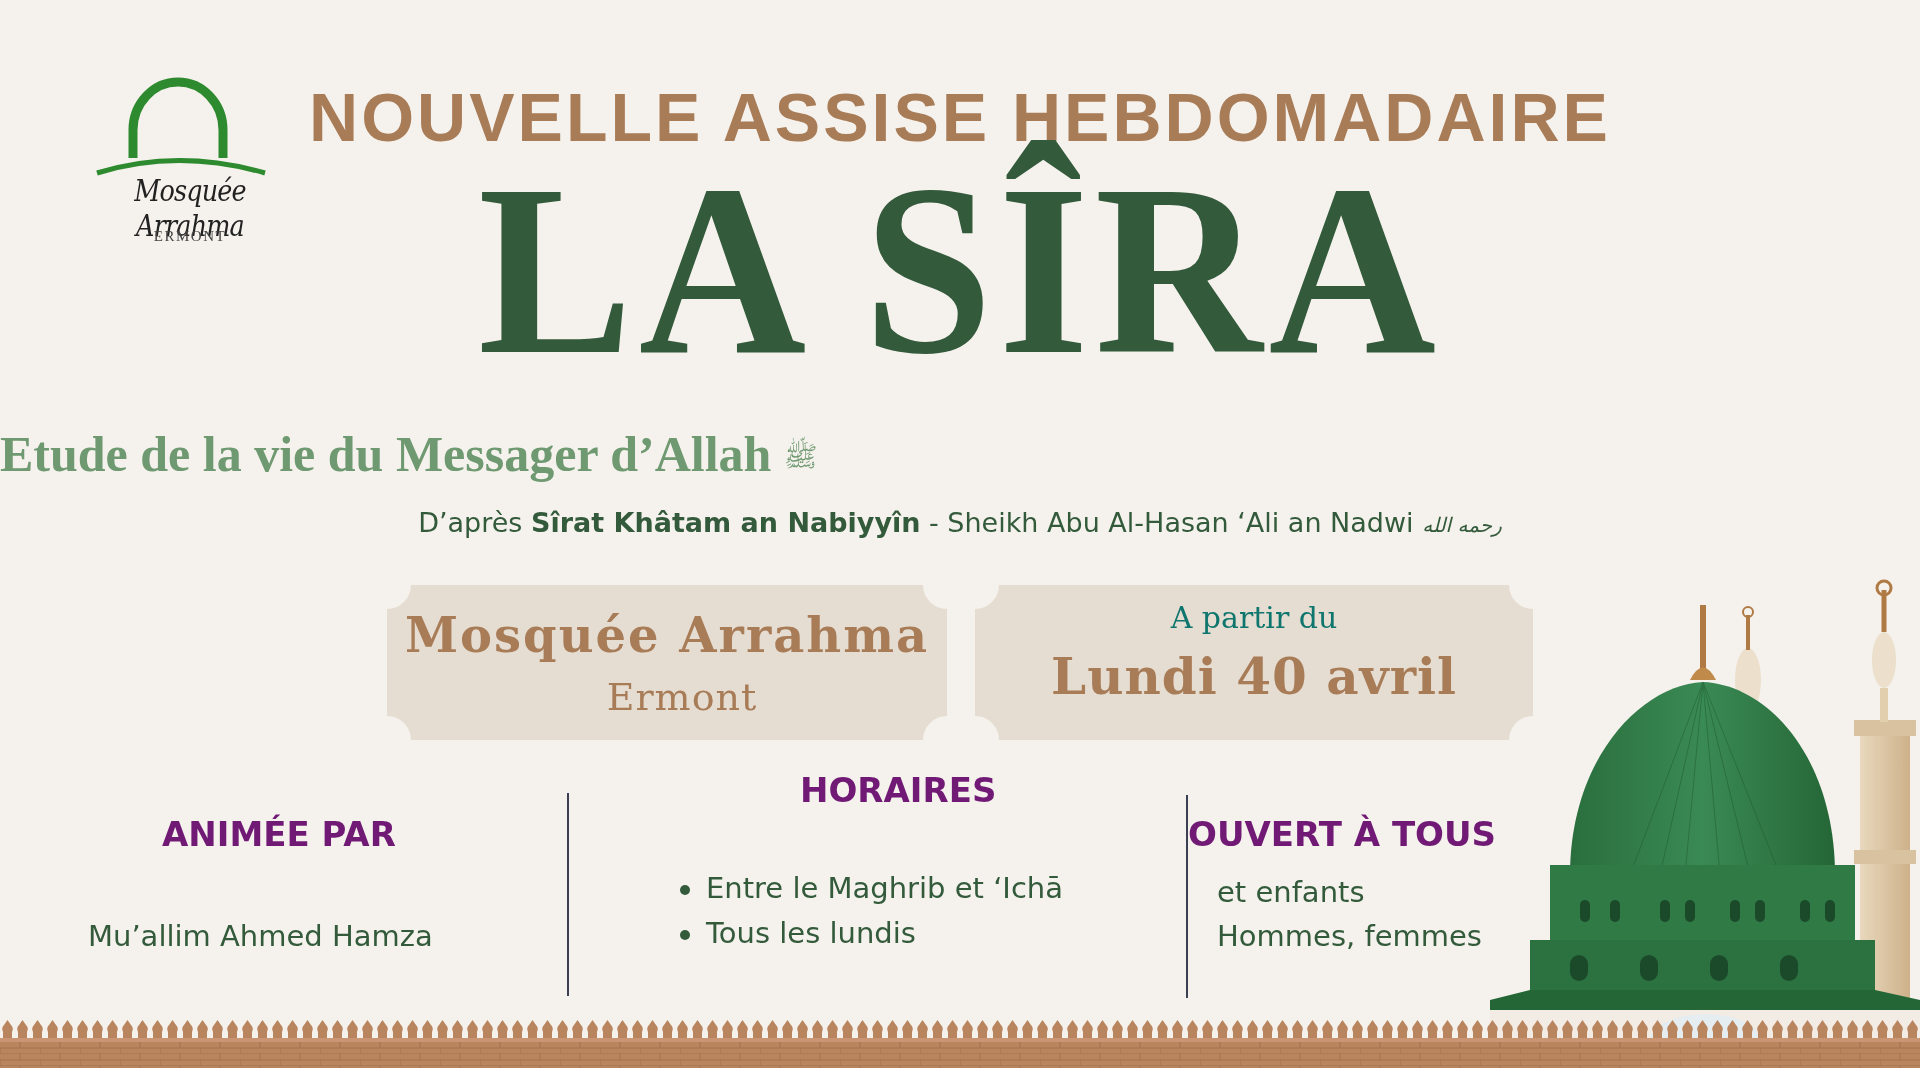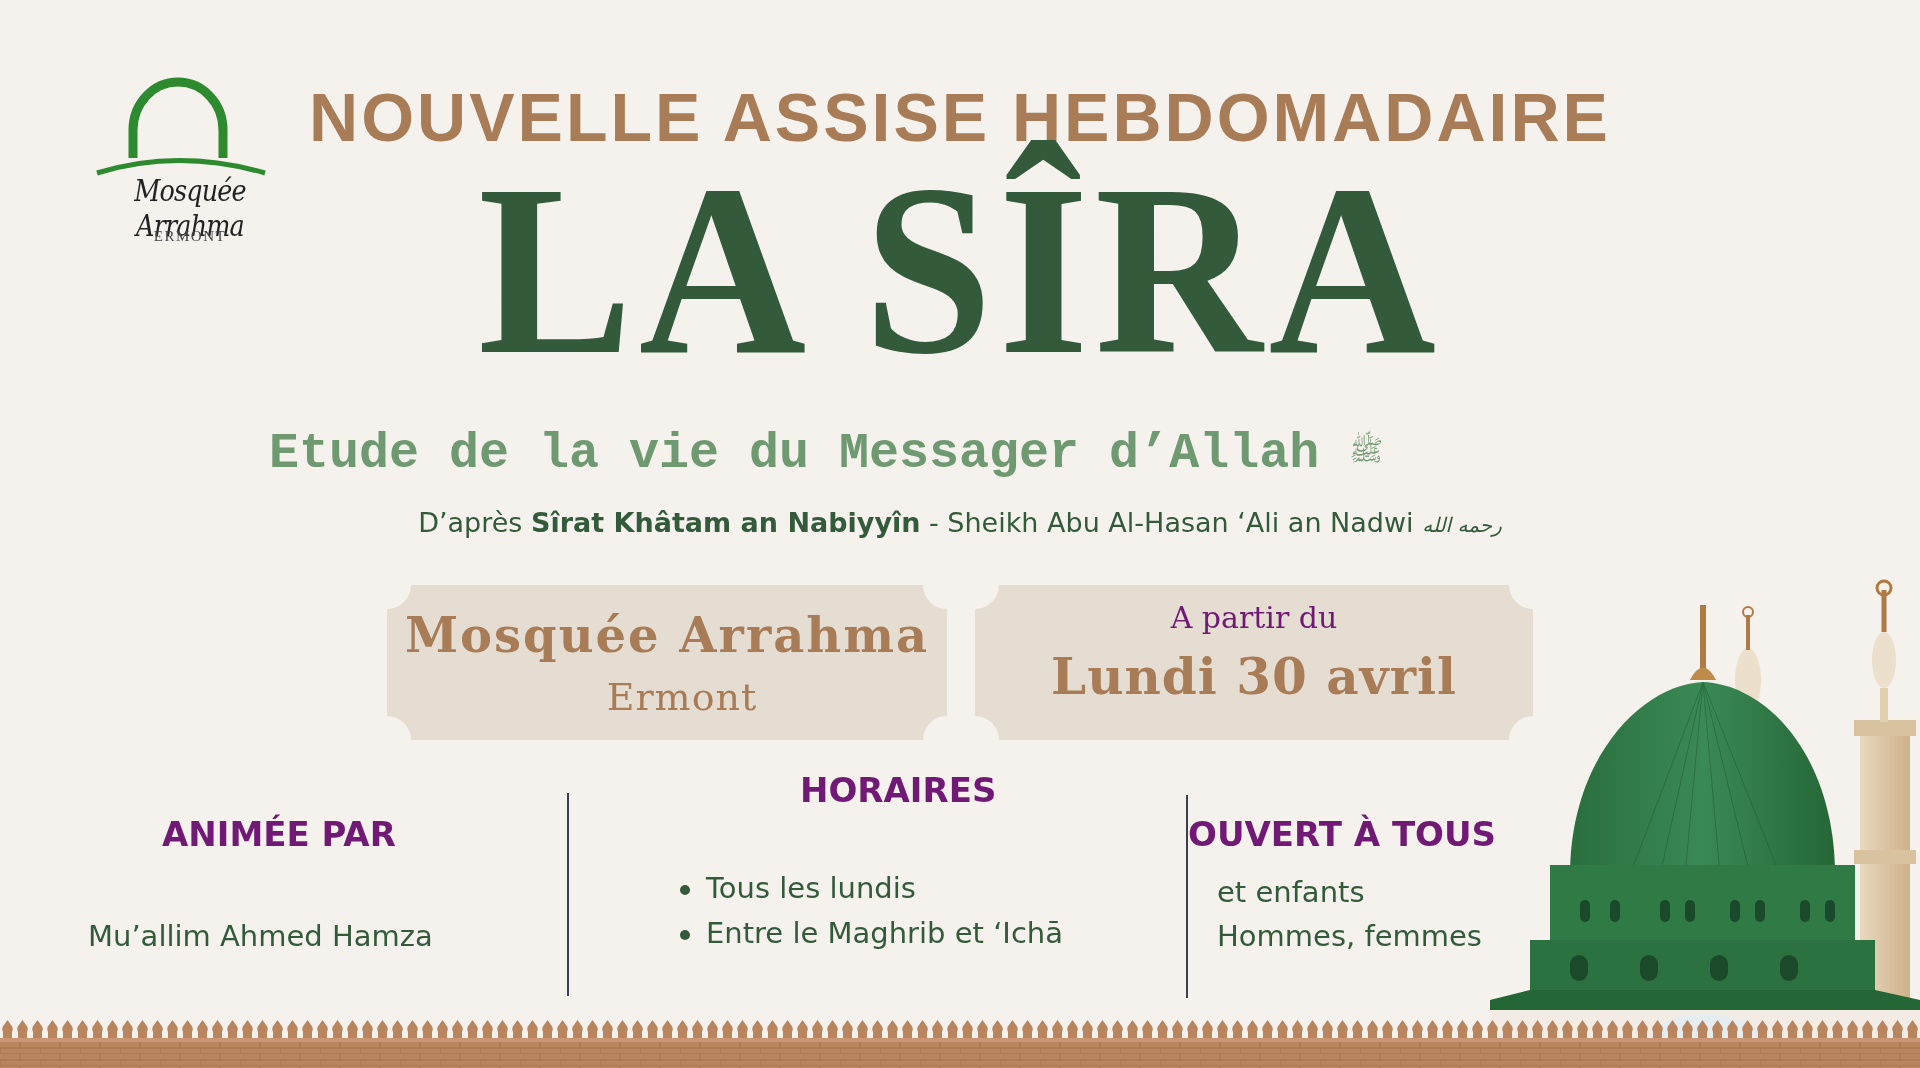--- a/index.html
+++ b/index.html
@@ -12,43 +12,43 @@
     font-family:"DejaVu Serif", serif; font-style:italic; font-size:30px; color:#222; letter-spacing:-1px; transform:scaleX(0.85); transform-origin:center; }
   .logo-city { position:absolute; left:0; top:180px; width:230px; text-align:center;
     font-family:"Liberation Serif", serif; font-size:15px; color:#444; letter-spacing:1.5px; }
 
   .kicker { position:absolute; left:0; width:1920px; top:78px; text-align:center;
     font-family:"Liberation Sans", sans-serif; font-weight:bold; font-size:68px; letter-spacing:3px; color:#a97c58; }
 
   .title { position:absolute; left:0; width:1920px; top:150px; text-align:center;
     font-family:"Liberation Serif", serif; font-weight:bold; font-size:232px; line-height:240px; color:#335a3b; letter-spacing:6px; transform:scaleY(1.05); }
 
-  .subtitle { position:absolute; left:0; width:1652px; top:425px; text-align:center;
-    font-family:Liberation Mono, monospace; font-weight:bold; font-size:50px; color:#6f9970; }
+  .subtitle { position:absolute; left:0; width:1652px; top:425px; 
+    font-family:Liberation Serif, serif; font-weight:bold; font-size:50px; color:#6f9970; }
   .subtitle .honor { font-size:28px; font-weight:normal; color:#6f9970; vertical-align:middle; }
 
   .byline { position:absolute; left:0; width:1920px; top:507px; text-align:center;
     font-family:"DejaVu Sans", sans-serif; font-size:27px; color:#335a3b; }
   .byline b { font-weight:bold; }
   .byline .honor { font-size:20px;font-style:italic; }
 
   .ticket { position:absolute; top:585px; height:155px; background:#e5ddd1; }
   .ticket::before, .ticket::after { content:""; }
   .notch { position:absolute; width:48px; height:48px; border-radius:50%; background:#f5f2ed; }
   .notch.tl { left:-24px; top:-24px; } .notch.tr { right:-24px; top:-24px; }
   .notch.bl { left:-24px; bottom:-24px; } .notch.br { right:-24px; bottom:-24px; }
   .t1 { left:387px; width:560px; }
   .t2 { left:975px; width:558px; }
   .t-main { position:absolute; left:0; width:100%; text-align:center;
     font-family:"DejaVu Serif", serif; font-weight:bold; color:#a97c58; }
   .t-sub { position:absolute; left:0; width:100%; text-align:center;
     font-family:"DejaVu Serif", serif; color:#a97c58; }
   .t1 .t-main { top:22px; font-size:48px; letter-spacing:2px; }
   .t1 .t-sub { top:90px; font-size:38px; letter-spacing:1px; padding-left:30px; }
-  .t2 .t-sub { top:15px; font-size:30px; color:#701a75; }
+  .t2 .t-sub { top:15px; font-size:30px; color:#0f766e; }
   .t2 .t-main { top:62px; font-size:50px; letter-spacing:1px; }
 
   .divider { position:absolute; width:2px; background:#3a3f52; }
   .d1 { left:567px; top:793px; height:203px; }
   .d2 { left:1186px; top:795px; height:203px; }
 
   .col-h { position:absolute; font-family:"DejaVu Sans", sans-serif; font-weight:bold; font-size:34px; color:#701a75; }
   .col-t { position:absolute; font-family:"DejaVu Sans", sans-serif; font-size:29px; color:#335a3b; line-height:44px; }
   .h1 { left:162px; top:814px; }
   .c1 { left:88px; top:870px;margin-top:44px; }
@@ -93,31 +93,31 @@
     <span class="notch br"></span>
   <div class="t-main">Mosquée Arrahma</div>
   <div class="t-sub">Ermont</div>
 </div>
 <div class="ticket t2">
   <span class="notch tl"></span>
     <span class="notch tr"></span>
     <span class="notch bl"></span>
     <span class="notch br"></span>
   <div class="t-sub">A partir du</div>
-  <div class="t-main">Lundi 30 avril</div>
+  <div class="t-main">Lundi 40 avril</div>
 </div>
 
 <div class="col-h h1">ANIMÉE PAR</div>
 <div class="col-t c1">Mu’allim Ahmed Hamza</div>
 <div class="divider d1"></div>
 
 <div class="col-h h2">HORAIRES</div>
 <ul class="list">
+  <li><span class="bullet"></span><span>Entre le Maghrib et ‘Ichā</span></li>
   <li><span class="bullet"></span><span>Tous les lundis</span></li>
-  <li><span class="bullet"></span><span>Entre le Maghrib et ‘Ichā</span></li>
 </ul>
 <div class="divider d2"></div>
 
 <div class="col-h h3">OUVERT À TOUS</div>
 <div class="col-t c3">
   <div>et enfants</div>
   <div>Hommes, femmes</div>
 </div>
 
 <svg class="dome-art" viewBox="0 0 450 470">

